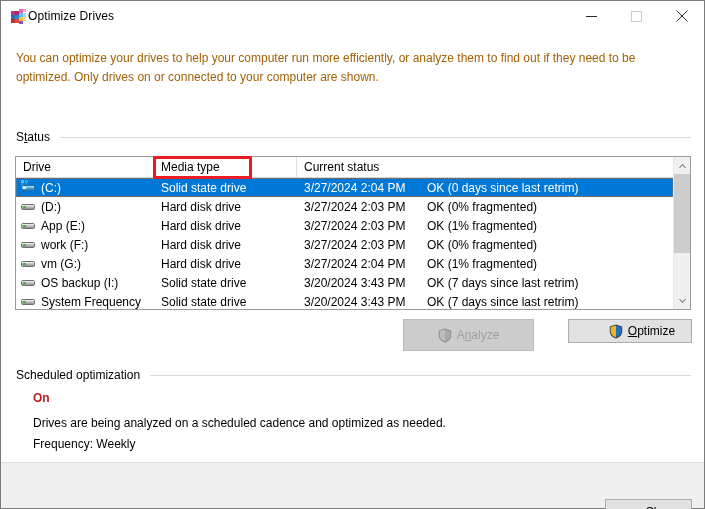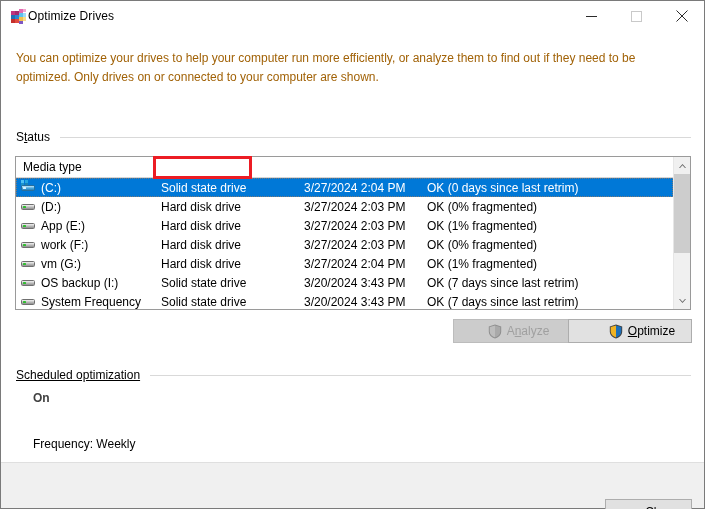--- a/index.html
+++ b/index.html
@@ -246,30 +246,30 @@
     border-color: #bcbcbc;
     color: #a0a0a0;
   }
   .btn.plain { background: #e1e1e1; padding-left: 24px; }
   .shield {
     width: 14px; height: 15px;
     flex: 0 0 14px;
     display: block;
   }
 
-  #btn-analyze  { left: 452px; top: 288px; width: 131px; height: 24px; }
+  #btn-analyze  { left: 402px; top: 288px; width: 131px; height: 32px; }
   #btn-optimize { left: 567px; top: 288px; width: 124px; height: 24px; }
   #btn-change   { left: 533px; top: 359px; width: 158px; height: 24px; }
   #btn-close    { left: 604px; top: 468px; width: 87px; height: 25px; }
 
   
   .sched-on {
     position: absolute;
     left: 32px; top: 360px;
-    font-size: 12px; font-weight: bold; color: #404040;
+    font-size: 12px; font-weight: bold; color: #b91c1c;
   }
   .sched-desc {
     position: absolute;
     left: 32px; top: 385px;
     font-size: 12px; color: #000;
   }
   .sched-freq {
     position: absolute;
     left: 32px; top: 406px;
     font-size: 12px; color: #000;
@@ -343,21 +343,23 @@
 
     <div class="group-head" style="left:15px; top:99px; width:675px;">
       <span class="gh-label"><span>S</span><span class="u">t</span><span>atus</span></span>
       <span class="gh-rule" style="flex:1 1 auto;"></span>
     </div>
 
     <div class="listview">
       <div class="lv-main">
 
         <div class="lv-header">
+          <div class="lv-th col-drive">Drive</div>
           <div class="lv-th col-media">Media type</div>
+          <div class="lv-th col-status">Current status</div>
         </div>
 
         <div class="lv-rows">
 
           <div class="lv-row selected">
             <div class="lv-td drive-cell col-drive">
               <span class="drv-icon drv-sys">
                 <span class="drv-flag"></span>
                   <span class="drv-body"></span>
                   <span class="drv-led"></span>
@@ -478,26 +480,27 @@
 
     <div class="btn plain" id="btn-optimize">
       <svg class="shield" viewBox="0 0 14 15">
         <path d="M7 0.5 L13.2 2.4 L13.2 7.5 C13.2 11 10.4 13.4 7 14.4 C3.6 13.4 0.8 11 0.8 7.5 L0.8 2.4 Z" fill="#3f3f3f"></path>
         <path d="M7 1.5 L12.3 3.1 L12.3 7.5 C12.3 10.4 9.9 12.5 7 13.4 Z" fill="#1d6fb8"></path>
         <path d="M7 1.5 L1.7 3.1 L1.7 7.5 C1.7 10.4 4.1 12.5 7 13.4 Z" fill="#f0b323"></path>
       </svg>
       <span><span></span><span class="u">O</span><span>ptimize</span></span>
     </div>
 
-    <div class="group-head" style="left:15px; top:337px; width:675px;text-decoration:underline;">
+    <div class="group-head" style="left:15px; top:337px; width:675px;">
       <span class="gh-label">Scheduled optimization</span>
       <span class="gh-rule" style="flex:1 1 auto;"></span>
     </div>
 
     <div class="sched-on">On</div>
+    <div class="sched-desc">Drives are being analyzed on a scheduled cadence and optimized as needed.</div>
     <div class="sched-freq">Frequency: Weekly</div>
 
 
     <div class="footer"></div>
 
     <div class="btn plain" id="btn-close">
       <span><span></span><span class="u">C</span><span>lose</span></span>
     </div>
 
     <div class="annot-box"></div>

